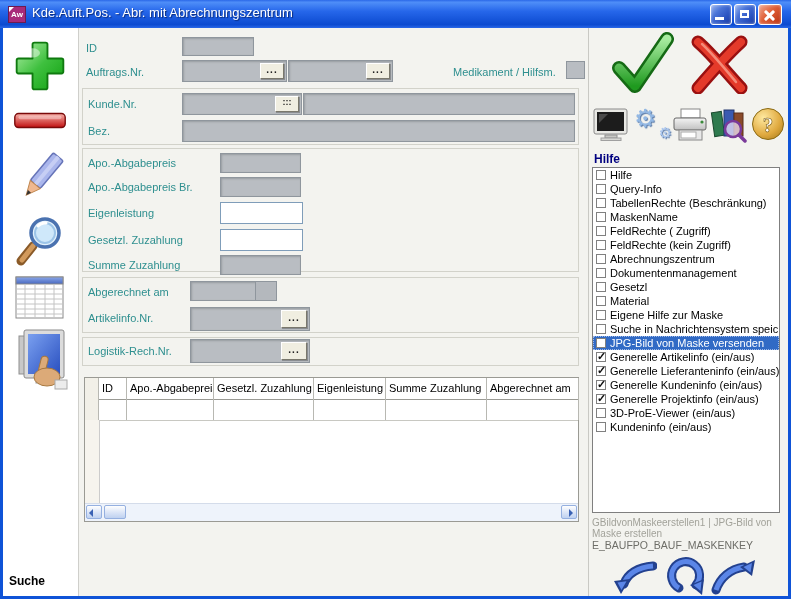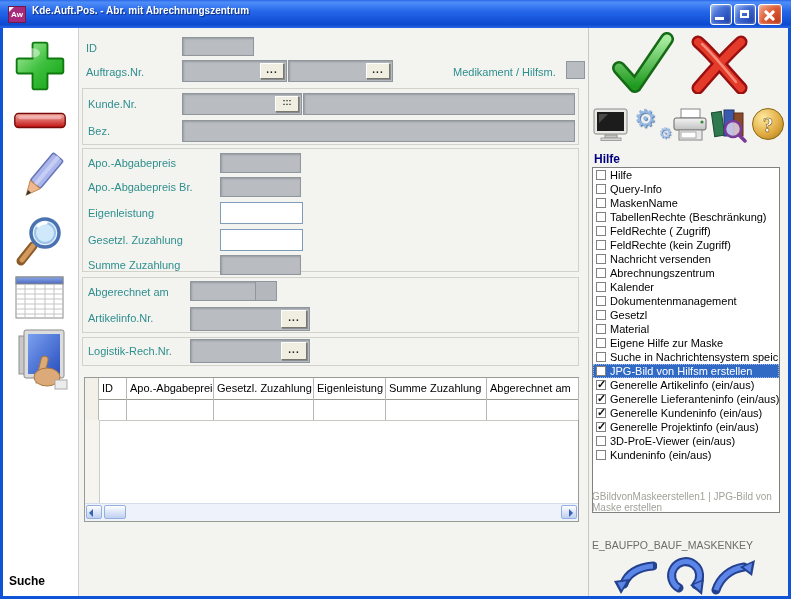--- a/index.html
+++ b/index.html
@@ -18,21 +18,21 @@
     position:absolute;left:8px;top:6px;width:18px;height:17px;
     background:#a82a7a;border:1px solid #6e1a50;box-sizing:border-box;
     color:#fff;font:bold 8px/15px "Liberation Sans",sans-serif;text-align:center;
   }
   #app-icon::before{
     content:"";position:absolute;left:0;top:0;
     border-top:5px solid #fff;border-right:5px solid transparent;
   }
   #title-text{
     position:absolute;left:32px;top:5px;color:#fff;
-    font-size:10px;font-weight:bold;text-shadow:1px 1px 1px #0a2a7a;
+    font-size:13px;font-weight:normal;text-shadow:1px 1px 1px #0a2a7a;
     white-space:nowrap;
   }
   .win-btn{
     position:absolute;top:4px;width:22px;height:21px;border-radius:3px;
     border:1px solid #fff;box-sizing:border-box;
     background:linear-gradient(135deg,#9ab6f0 0%,#4a74d8 35%,#2a52c0 70%,#1a3aa0 100%);
     box-shadow:inset 0 0 3px rgba(255,255,255,.55);
   }
   .win-btn.close{background:linear-gradient(135deg,#f0a890 0%,#e06038 45%,#b83010 100%);}
   .glyph-min{position:absolute;left:4px;bottom:4px;width:9px;height:3px;background:#fff;}
@@ -110,21 +110,21 @@
   .hl-check{
     width:10px;height:10px;background:#fff;border:1px solid #808080;
     box-sizing:border-box;flex-shrink:0;position:relative;
   }
   .hl-check.checked::after{
     content:"\2713";position:absolute;left:0px;top:-3px;
     font-size:11px;font-weight:bold;color:#111;
   }
   .hl-label{white-space:nowrap;overflow:hidden;}
   #status-line{
-    position:absolute;left:589px;top:463px;width:186px;
+    position:absolute;left:589px;top:489px;width:186px;
     font-size:10px;line-height:11px;color:#a2a29a;
   }
   #mask-key{position:absolute;left:589px;top:511px;font-size:10.5px;color:#6e6e68;}
   .gear-big{position:absolute;left:0;top:0;font-size:25px;color:#93b8e4;text-shadow:1px 1px 1px #5a7aa8;}
   .gear-small{position:absolute;right:0;bottom:0;font-size:15px;color:#aac6ee;text-shadow:1px 1px 1px #5a7aa8;}
 </style>
 </head>
 <body>
 
 <div id="titlebar">
@@ -356,69 +356,61 @@
       <div class="hl-item">
         <span class="hl-check"></span>
         <span class="hl-label">Hilfe</span>
       </div>
       <div class="hl-item">
         <span class="hl-check"></span>
         <span class="hl-label">Query-Info</span>
       </div>
       <div class="hl-item">
         <span class="hl-check"></span>
+        <span class="hl-label">TabellenRechte (Beschränkung)</span>
+      </div>
+      <div class="hl-item">
+        <span class="hl-check"></span>
         <span class="hl-label">MaskenName</span>
       </div>
       <div class="hl-item">
         <span class="hl-check"></span>
-        <span class="hl-label">TabellenRechte (Beschränkung)</span>
-      </div>
-      <div class="hl-item">
-        <span class="hl-check"></span>
         <span class="hl-label">FeldRechte ( Zugriff)</span>
       </div>
       <div class="hl-item">
         <span class="hl-check"></span>
         <span class="hl-label">FeldRechte (kein Zugriff)</span>
       </div>
       <div class="hl-item">
         <span class="hl-check"></span>
-        <span class="hl-label">Nachricht versenden</span>
-      </div>
-      <div class="hl-item">
-        <span class="hl-check"></span>
         <span class="hl-label">Abrechnungszentrum</span>
       </div>
       <div class="hl-item">
         <span class="hl-check"></span>
-        <span class="hl-label">Kalender</span>
-      </div>
-      <div class="hl-item">
-        <span class="hl-check"></span>
         <span class="hl-label">Dokumentenmanagement</span>
       </div>
       <div class="hl-item">
         <span class="hl-check"></span>
         <span class="hl-label">Gesetzl</span>
       </div>
       <div class="hl-item">
         <span class="hl-check"></span>
         <span class="hl-label">Material</span>
       </div>
       <div class="hl-item">
         <span class="hl-check"></span>
         <span class="hl-label">Eigene Hilfe zur Maske</span>
       </div>
       <div class="hl-item">
         <span class="hl-check"></span>
         <span class="hl-label">Suche in Nachrichtensystem speich</span>
       </div>
       <div class="hl-item selected">
         <span class="hl-check"></span>
-        <span class="hl-label">JPG-Bild von Hilfsm erstellen</span>
+        <span class="hl-label">JPG-Bild von Maske versenden</span>
       </div>
       <div class="hl-item">
         <span class="hl-check checked"></span>
         <span class="hl-label">Generelle Artikelinfo (ein/aus)</span>
       </div>
       <div class="hl-item">
         <span class="hl-check checked"></span>
         <span class="hl-label">Generelle Lieferanteninfo (ein/aus)</span>
       </div>
       <div class="hl-item">

